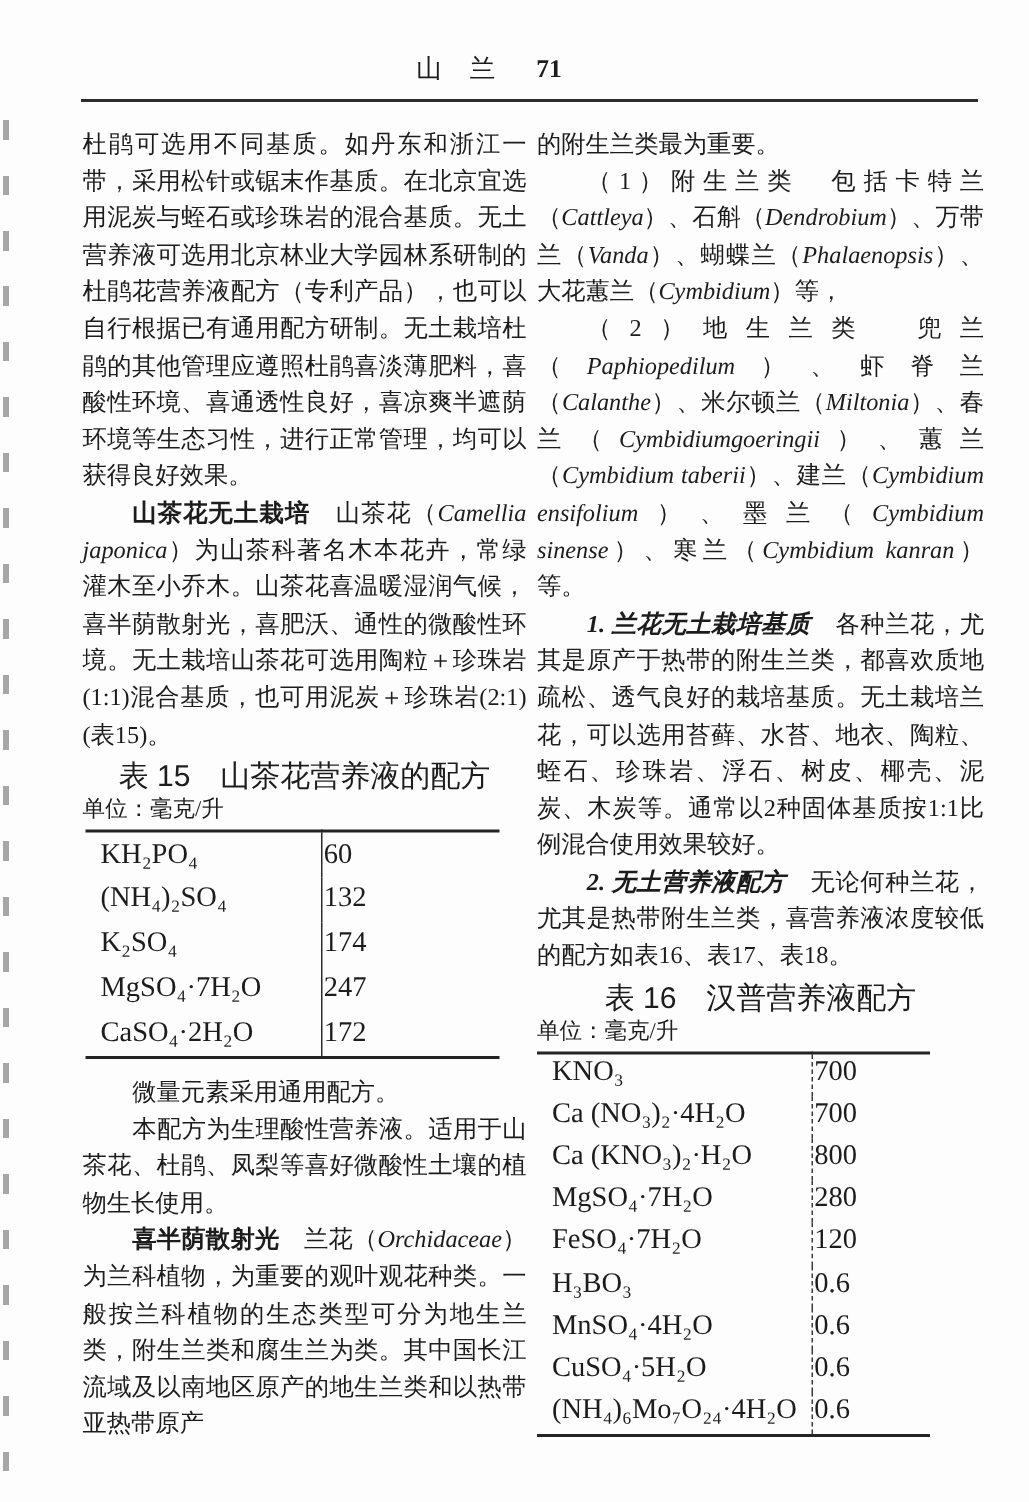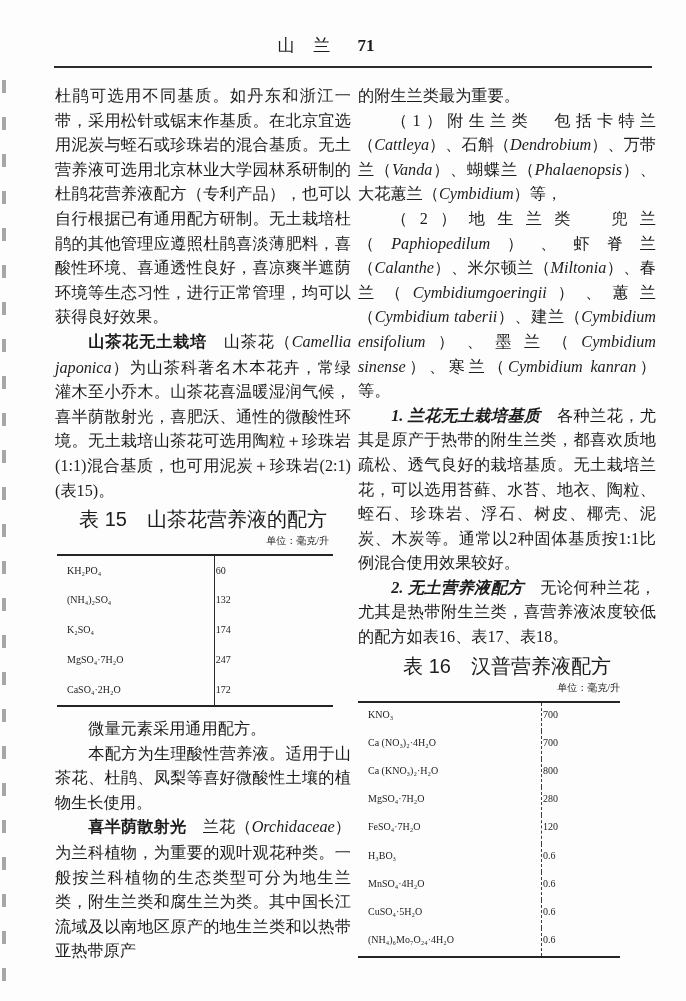--- a/index.html
+++ b/index.html
@@ -30,37 +30,37 @@
   .col {
     position:absolute; top:84px;
     font-size:16.2px; line-height:24.6px;
     text-align:justify; text-justify:inter-character;
   }
   .col-left  { left:55px; width:296px; }
   .col-right { left:358px; width:298px; }
   p.para { margin:0; padding:0; }
   p.indent { text-indent:2.05em; }
   .seg-n  { }
-  .seg-b  { font-family:Liberation Mono, monospace; font-weight:bold; }
+  .seg-b  { font-family:Liberation Serif, serif; font-weight:bold; }
   .seg-i  { font-style:italic; }
   .seg-bi { font-style:italic; font-weight:bold; }
   .tbl-block { margin-top:6px; margin-bottom:10px; }
   .tbl-title {
     text-align:center; font-weight:normal; font-size:20px;
     font-family:"Liberation Sans","DejaVu Sans",sans-serif;
     margin:6px 0 2px 0; line-height:20px;
   }
   .tbl-unit {
-    text-align:right; font-size:10px; line-height:20px;
+    font-size:15px; line-height:20px;
     padding-right:22px; margin-bottom:3px;
   }
   table.formula {
     border-collapse:collapse;
     border-top:2px solid #242424; border-bottom:2px solid #242424;
-    font-size:10px;
+    font-size:19px;
   }
   table.t15 { width:276px; margin-left:2px; }
   table.t16 { width:262px; }
   table.formula td { padding-top:2.6px; padding-bottom:2.6px; }
   table.t16 td { padding-top:0; padding-bottom:3.6px; }
   td.compound { padding-left:10px; }
   table.t15 td.compound { width:57%; border-right:1px solid #2a2a2a; }
   table.t16 td.compound { width:70%; border-right:1px dashed #3a3a3a; }
   td.value { text-align:left; }
   .watermark {

